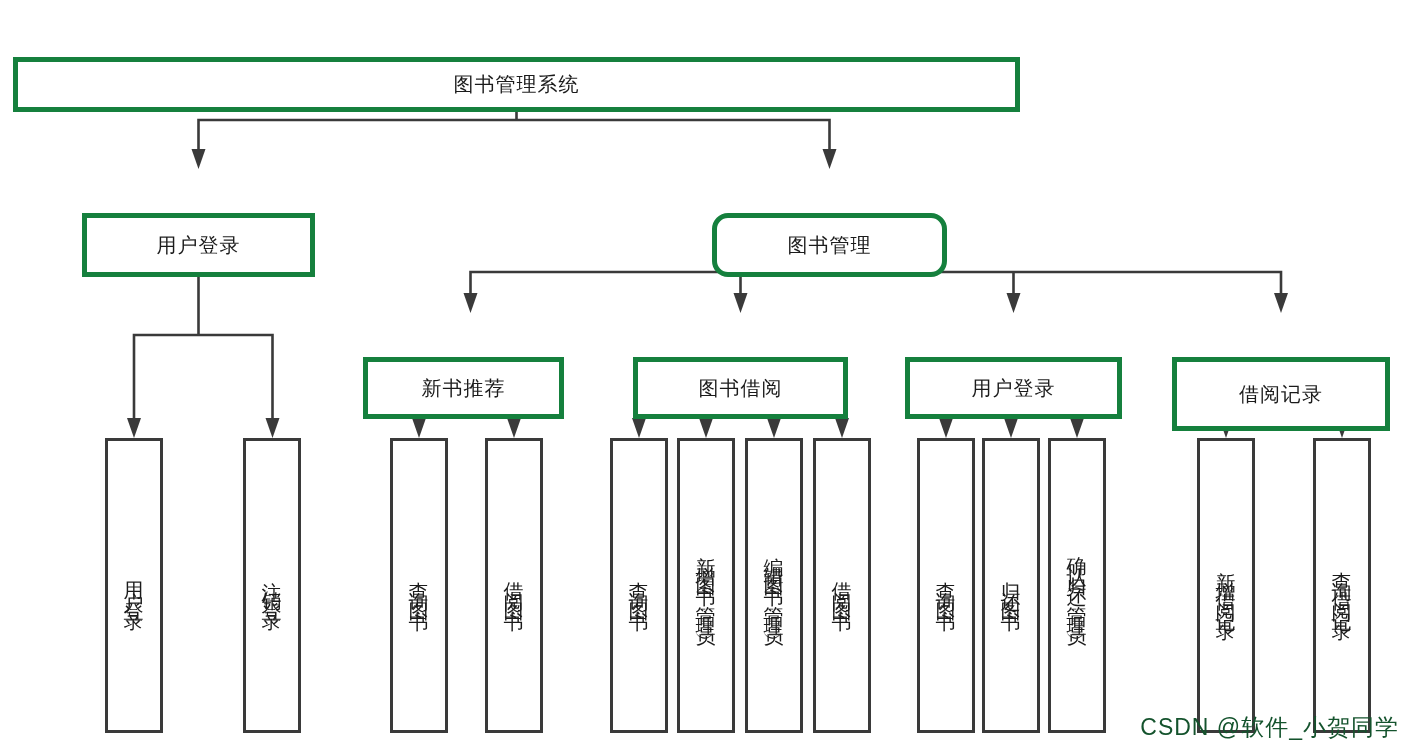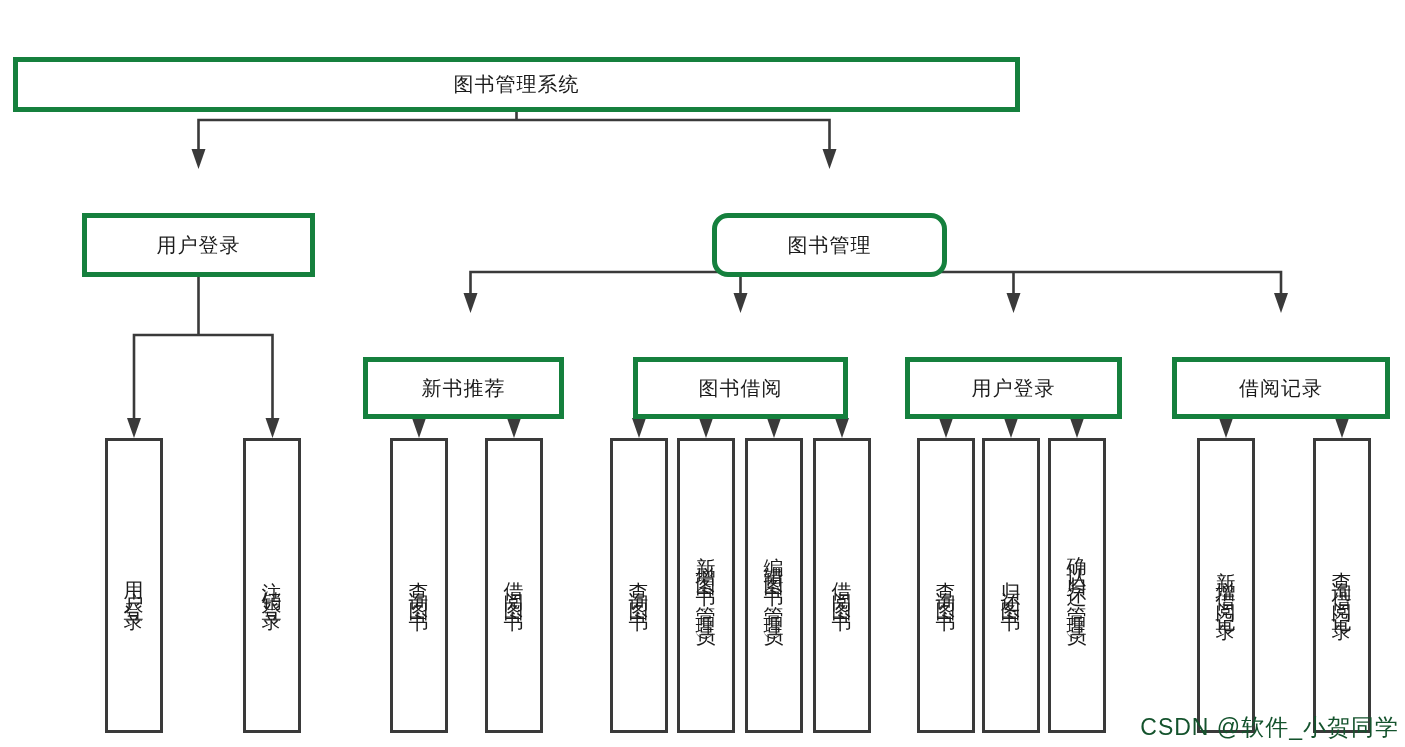--- a/index.html
+++ b/index.html
@@ -116,21 +116,21 @@
   </svg>
 
   <div class="hbox" style="left:13px; top:13px; width:1007px; height:55px;">图书管理系统</div>
 
   <div class="hbox" style="left:82px; top:169px; width:233px; height:64px;">用户登录</div>
   <div class="hbox" style="left:712px; top:169px; width:235px; height:64px;border-radius:16px;">图书管理</div>
 
   <div class="hbox" style="left:363px; top:313px; width:201px; height:62px;">新书推荐</div>
   <div class="hbox" style="left:633px; top:313px; width:215px; height:62px;">图书借阅</div>
   <div class="hbox" style="left:905px; top:313px; width:217px; height:62px;">用户登录</div>
-  <div class="hbox" style="left:1172px; top:313px; width:218px; height:62px;">借阅记录</div>
+  <div class="hbox" style="left:1172px; top:313px; width:218px; height:74px;">借阅记录</div>
 
   <div class="vbox" style="left:105px;">
     <span class="vtext">用户登录</span>
   </div>
   <div class="vbox" style="left:243px;">
     <span class="vtext">注销登录</span>
   </div>
 
   <div class="vbox" style="left:390px;">
     <span class="vtext">查询图书</span>

